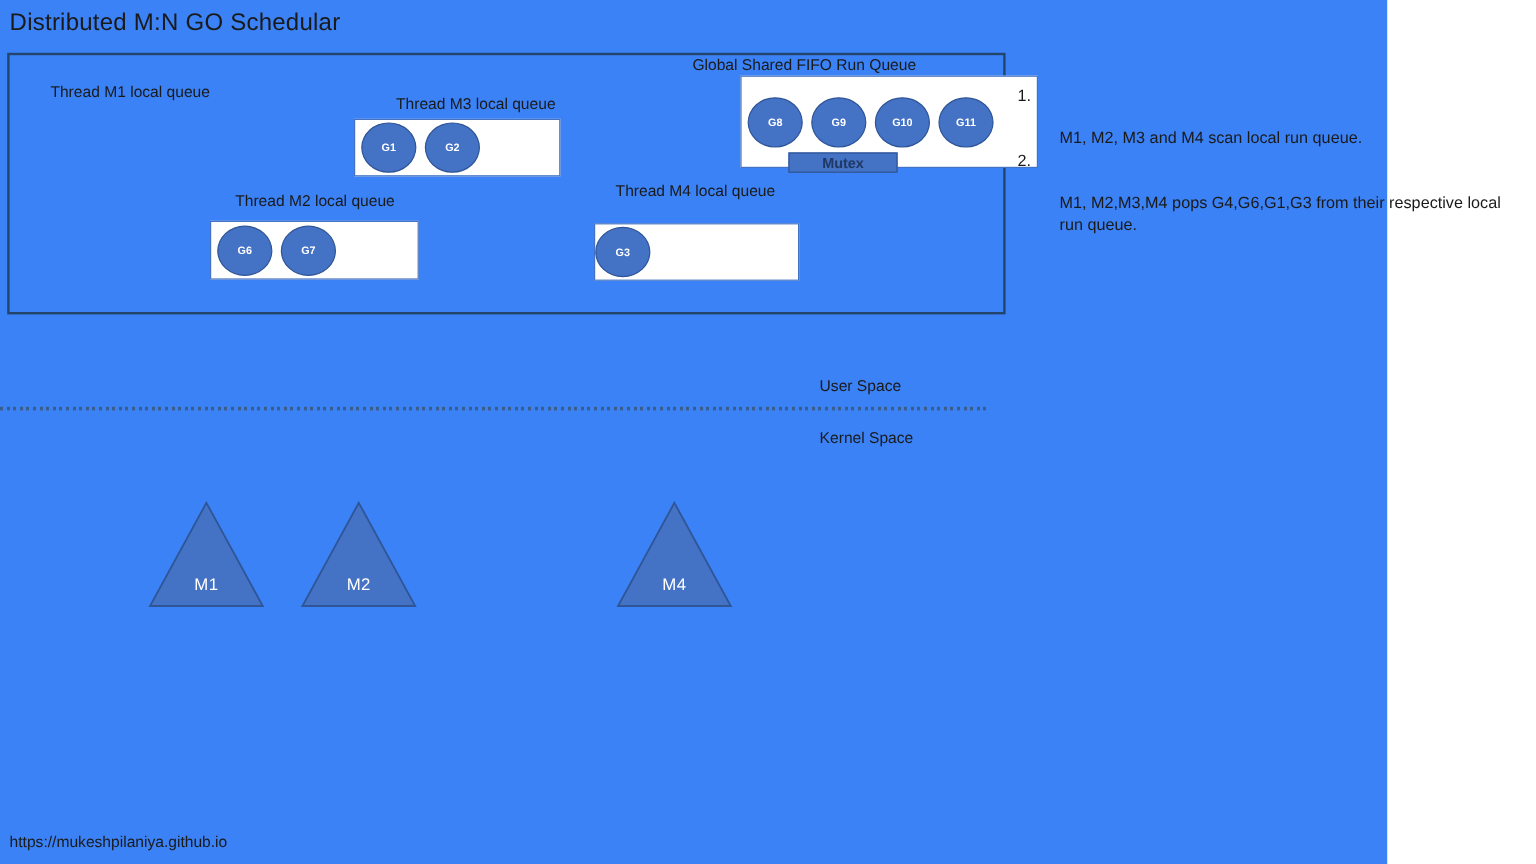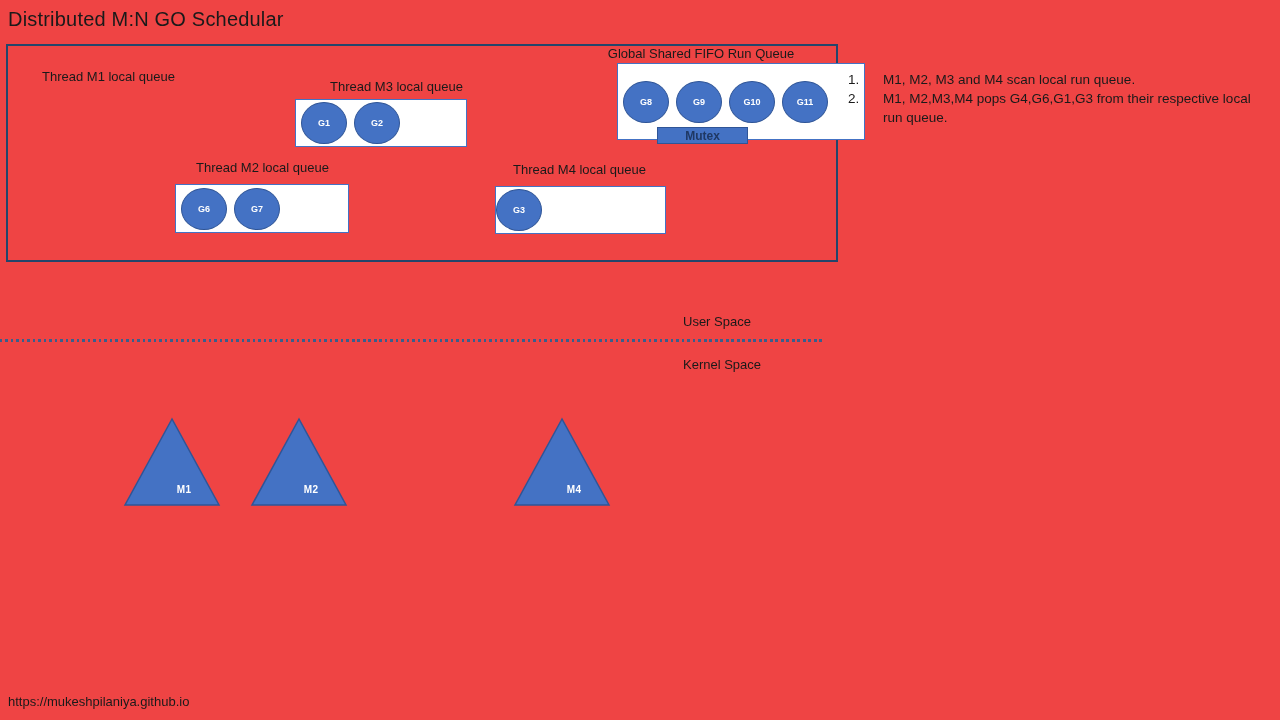--- a/index.html
+++ b/index.html
@@ -7,59 +7,59 @@
     --shape-border:#2F5597;
     --outer-border:#24456B;
     --queue-border:#4472C4;
     --mutex-text:#1F3864;
     --divider:#3A5E8C;
     --text-primary:#1a1a1a;
   }
   *{margin:0;padding:0;box-sizing:border-box;}
   html,body{width:1280px;height:720px;background:#fff;overflow:hidden;}
   body{font-family:"Liberation Sans",sans-serif;color:var(--text-primary);}
-  .stage{position:relative;width:1280px;height:720px;background:#ef4444;}
+  .stage{position:relative;width:1156px;height:720px;background:#3b82f6;}
 
   .title{position:absolute;left:8px;top:8px;font-size:20px;letter-spacing:.2px;}
 
   .outer-box{position:absolute;left:6px;top:44px;width:832px;height:218px;
     border:2px solid var(--outer-border);background:transparent;}
 
   .q-label{position:absolute;font-size:13px;white-space:nowrap;}
-  .q-label.center{text-align:center;white-space:normal;}
+  .q-label.center{white-space:normal;}
 
   .q-box{position:absolute;display:flex;align-items:center;gap:7px;
     padding-left:5px;border:1.5px solid var(--queue-border);background:#fff;}
   .q-box.centered{justify-content:flex-start;padding-left:0;}
   .q-box.global{padding:0 5px;margin-left:40px;}
 
   .g-circle{width:46px;height:42px;border-radius:50%;flex:0 0 auto;
     background:var(--shape-fill);border:1px solid var(--shape-border);
     color:#fff;font-size:9px;font-weight:600;
     display:flex;align-items:center;justify-content:center;}
 
   .mutex{position:absolute;left:657px;top:127px;width:91px;height:17px;z-index:2;
     background:var(--shape-fill);border:1px solid var(--shape-border);
     color:var(--mutex-text);font-size:12px;font-weight:700;
     display:flex;align-items:center;justify-content:center;}
 
   .notes{position:absolute;left:848px;top:70px;font-size:13.5px;line-height:19px;}
   .note{display:flex;}
   .note-num{width:35px;flex:0 0 auto;}
-  .note-text{width:375px;}
+  .note-text{width:375px;margin-top:35px;}
 
   .space-label{position:absolute;font-size:13px;white-space:nowrap;}
   .divider{position:absolute;left:0;top:339px;width:824px;height:3px;
     background:repeating-linear-gradient(to right,var(--divider) 0 2.5px,transparent 2.5px 5.5px);}
 
   .triangle{position:absolute;width:100px;height:92px;}
   .triangle svg{position:absolute;left:0;top:0;width:100%;height:100%;}
   .triangle polygon{fill:var(--shape-fill);stroke:var(--shape-border);stroke-width:1.5;}
-  .tri-label{position:absolute;left:12px;bottom:13px;width:100%;text-align:center;
-    color:#fff;font-size:10px;letter-spacing:.3px;font-weight:bold;}
+  .tri-label{position:absolute;left:0;bottom:13px;width:100%;text-align:center;
+    color:#fff;font-size:14px;letter-spacing:.3px;}
 
   .footer-url{position:absolute;left:8px;top:694px;font-size:13px;}
 </style>
 </head>
 <body>
 
 <div class="stage">
 
   <div class="title">Distributed M:N GO Schedular</div>
 
@@ -81,21 +81,21 @@
     <div class="g-circle">G11</div>
   </div>
   <div class="mutex">Mutex</div>
 
   <div class="q-label" style="left:196px;top:160px">Thread M2 local queue</div>
   <div class="q-box" style="left:175px;top:184px;width:174px;height:49px">
     <div class="g-circle">G6</div>
     <div class="g-circle">G7</div>
   </div>
 
-  <div class="q-label" style="left:513px;top:162px">Thread M4 local queue</div>
+  <div class="q-label" style="left:513px;top:151px">Thread M4 local queue</div>
   <div class="q-box centered" style="left:495px;top:186px;width:171px;height:48px">
     <div class="g-circle">G3</div>
   </div>
 
   <div class="notes">
     <div class="note">
       <div class="note-num">1.</div>
       <div class="note-text">M1, M2, M3 and M4 scan local run queue.</div>
     </div>
     <div class="note">

